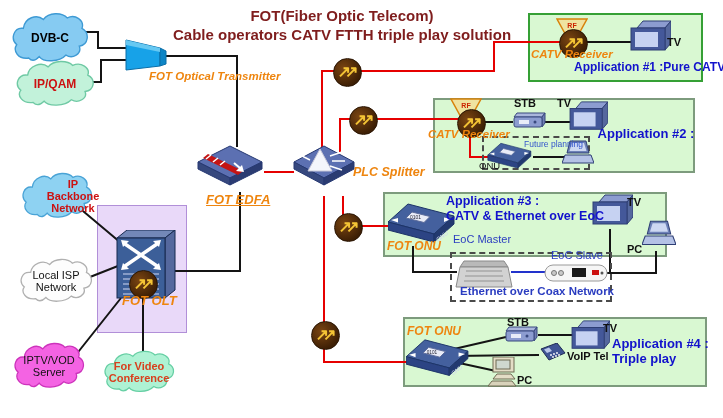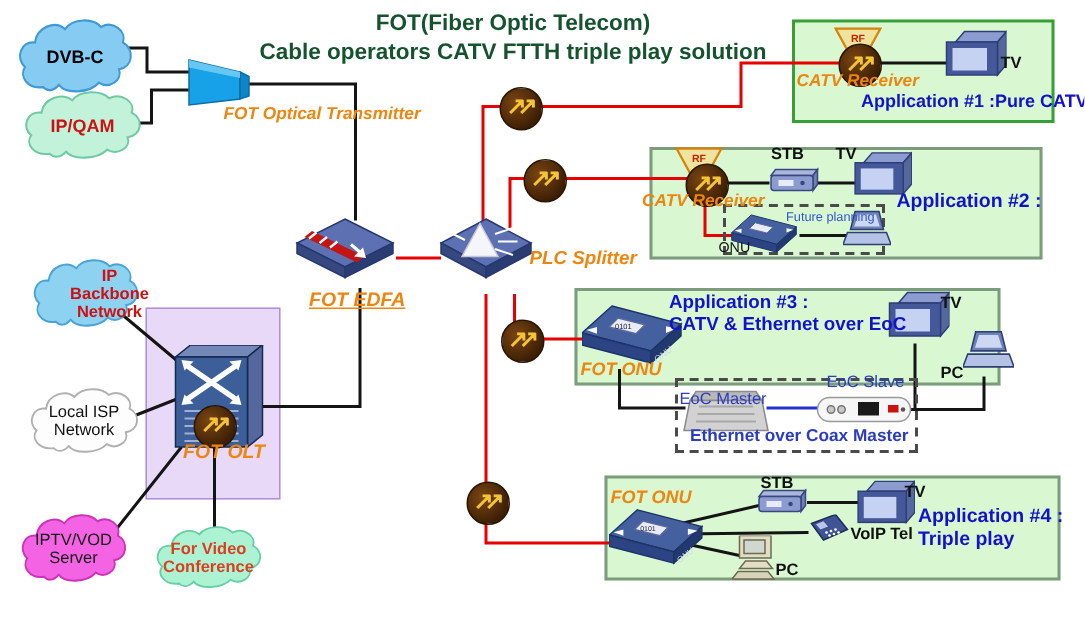--- a/index.html
+++ b/index.html
@@ -17,21 +17,21 @@
        line-height:25px;text-align:center;letter-spacing:-6px;text-indent:-5px;}
   .lbl{position:absolute;z-index:6;white-space:nowrap;}
   .dev-lbl{font-style:italic;font-weight:bold;color:#ee850f;font-size:11.5px;}
   .blk{font-weight:bold;color:#101010;font-size:11px;}
   .app-title{color:#1212cc;font-weight:bold;font-size:13px;line-height:15px;}
   .blue-s{color:#2a3cc0;font-size:11px;}
   .cloud{position:absolute;z-index:4;}
   .cloud svg{position:absolute;left:0;top:0;width:100%;height:100%;}
   .cloud-label{position:absolute;left:0;top:0;right:0;bottom:0;display:flex;align-items:center;
        justify-content:center;text-align:center;font-size:11px;font-weight:bold;line-height:12px;z-index:2;}
-  .title{position:absolute;z-index:6;text-align:center;color:#14532d;font-weight:bold;
+  .title{position:absolute;z-index:6;text-align:center;color:#7f1d1d;font-weight:bold;
        font-size:15px;line-height:19px;}
 </style>
 </head>
 <body>
 
 <div class="stage">
 
   <div class="title" style="left:160px;top:6px;width:364px;">
     <div>FOT(Fiber Optic Telecom)</div>
     <div>Cable operators CATV FTTH triple play solution</div>
@@ -265,23 +265,23 @@
   <div class="lbl blk" style="left:557px;top:97px;">TV</div>
   <div class="lbl" style="left:479px;top:160px;font-size:9.5px;color:#101010;">ONU</div>
   <div class="lbl" style="left:524px;top:139px;font-size:8.5px;color:#3355cc;">Future planning</div>
   <div class="lbl blk" style="left:627px;top:196px;">TV</div>
   <div class="lbl blk" style="left:627px;top:243px;">PC</div>
   <div class="lbl blk" style="left:507px;top:316px;">STB</div>
   <div class="lbl blk" style="left:603px;top:322px;">TV</div>
   <div class="lbl blk" style="left:567px;top:350px;">VoIP Tel</div>
   <div class="lbl blk" style="left:517px;top:374px;">PC</div>
 
-  <div class="lbl blue-s" style="left:453px;top:260px;">EoC Master</div>
+  <div class="lbl blue-s" style="left:453px;top:233px;">EoC Master</div>
   <div class="lbl blue-s" style="left:551px;top:249px;">EoC Slave</div>
-  <div class="lbl blue-s" style="left:460px;top:285px;width:144px;text-align:center;font-weight:bold;font-size:11.5px;">Ethernet over Coax Master</div>
+  <div class="lbl blue-s" style="left:460px;top:285px;width:144px;text-align:center;font-weight:bold;font-size:11.5px;">Ethernet over Coax Network</div>
 
   <div class="lbl app-title" style="left:574px;top:60px;font-size:12px;">Application #1 :Pure CATV</div>
   <div class="lbl app-title" style="left:596px;top:126px;width:100px;text-align:center;white-space:normal;">
     <div>Application #2 :</div>
   </div>
   <div class="lbl app-title" style="left:446px;top:194px;font-size:12.5px;">
     <div>Application #3 :</div>
     <div>CATV &amp; Ethernet over EoC</div>
   </div>
   <div class="lbl app-title" style="left:612px;top:336px;width:100px;white-space:normal;">

